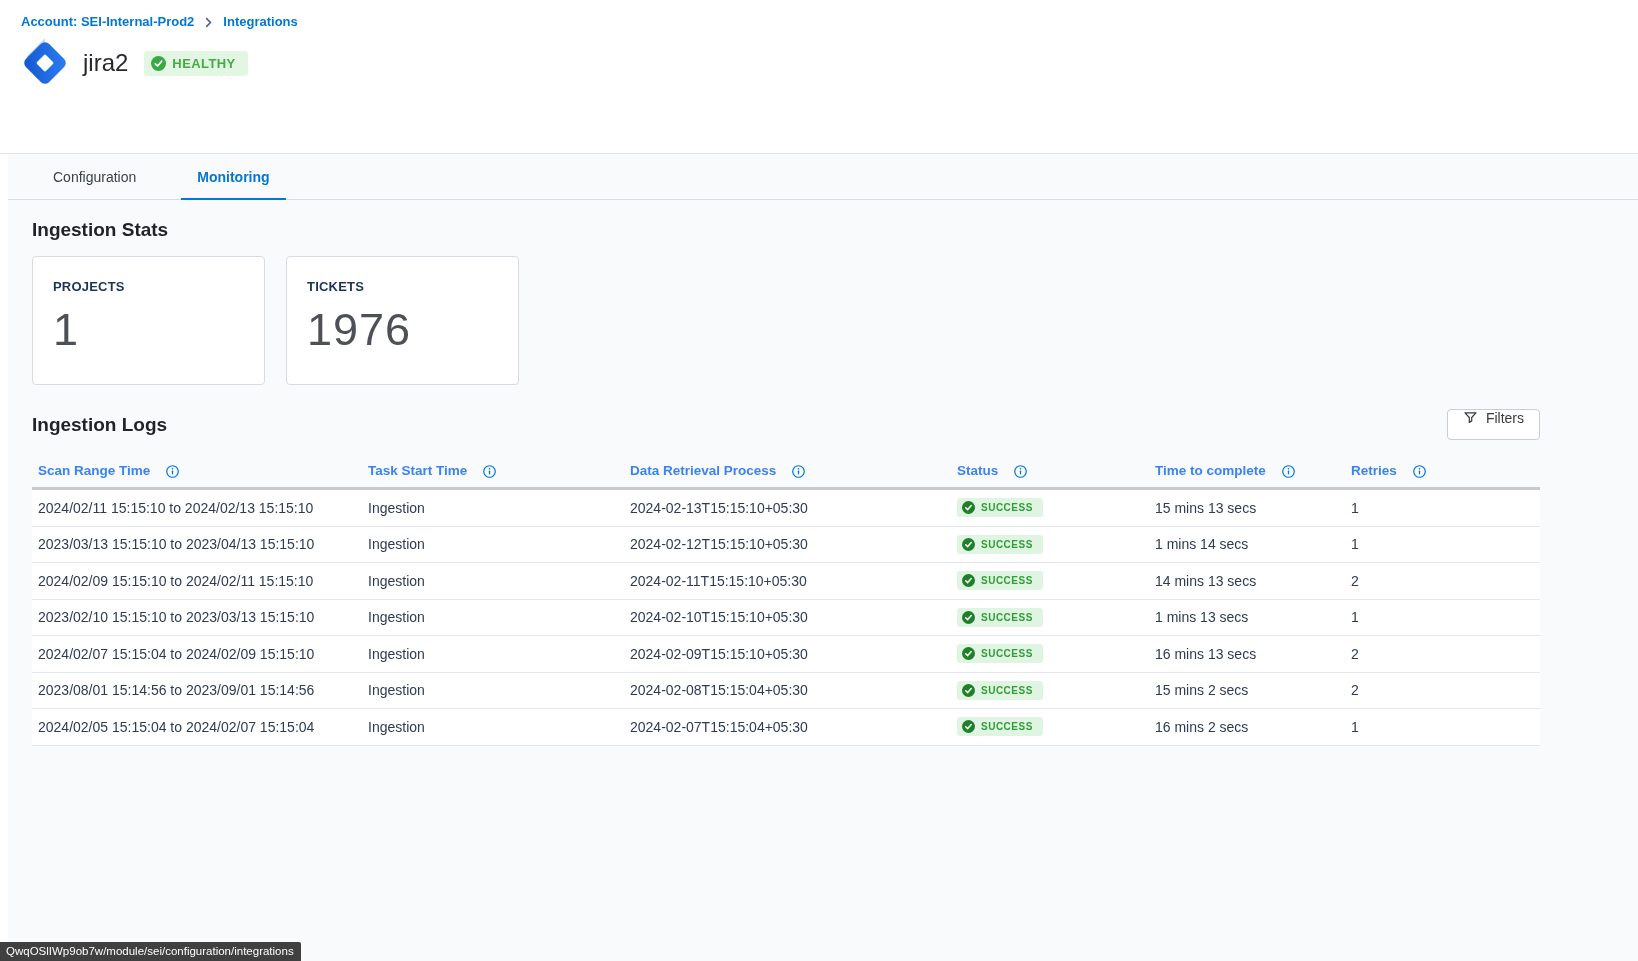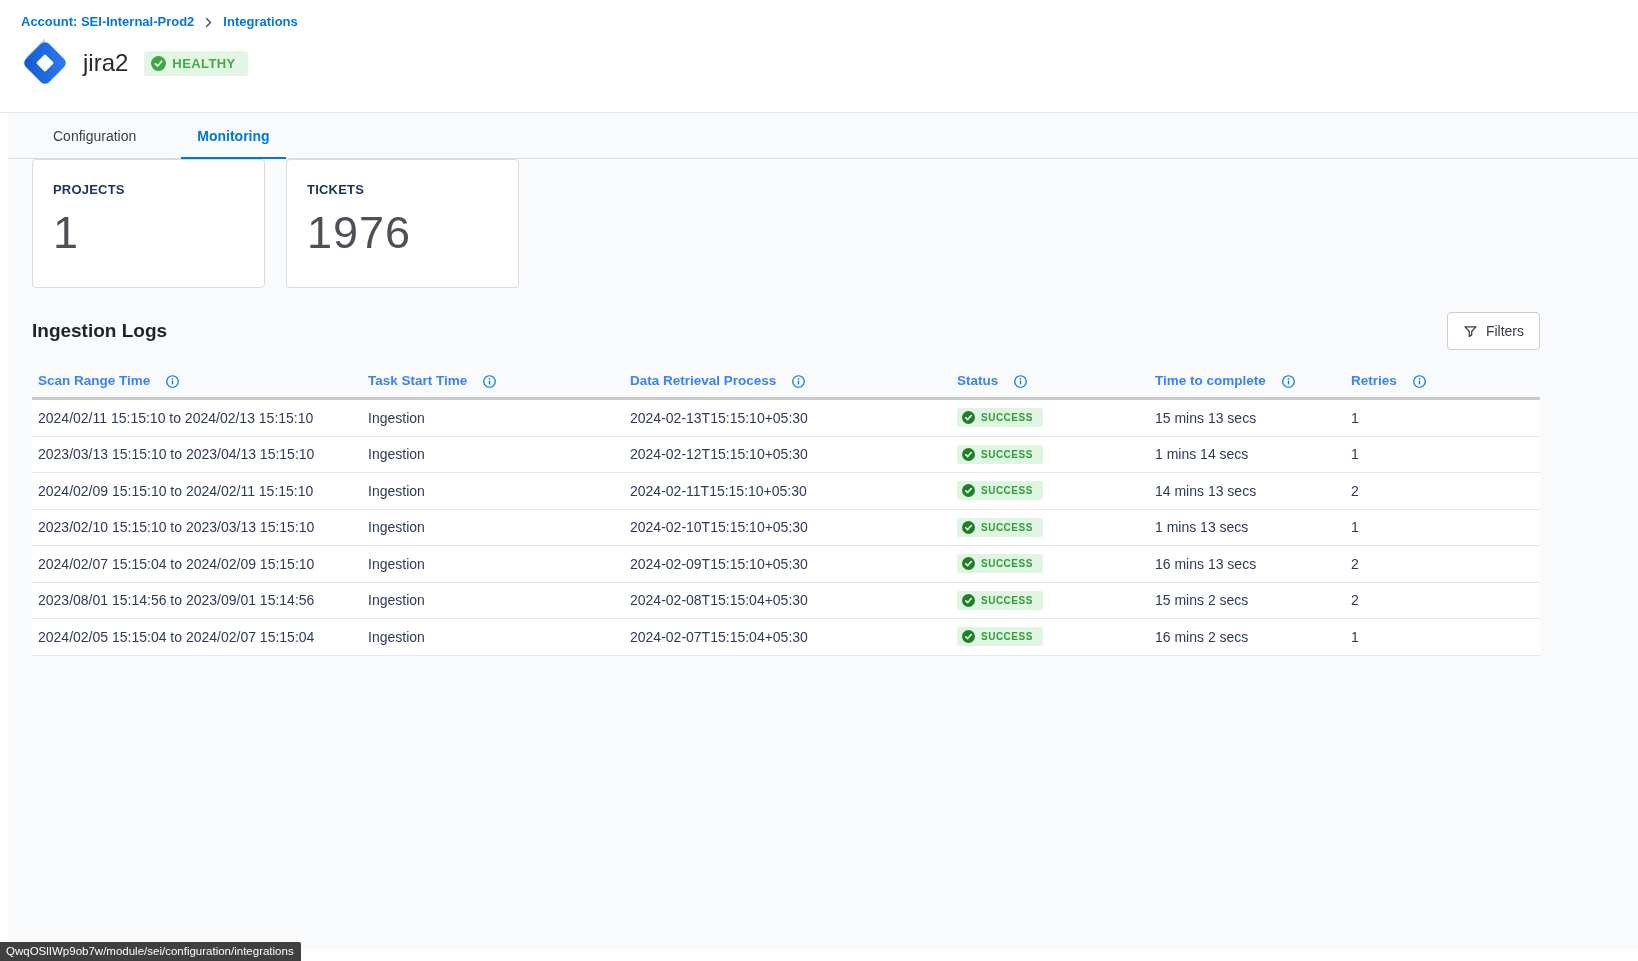--- a/index.html
+++ b/index.html
@@ -1,20 +1,20 @@
 <!DOCTYPE html>
 <html><head>
 <meta charset="utf-8">
 <style>
   * { margin:0; padding:0; box-sizing:border-box; }
   html,body { width:1638px; height:961px; background:#ffffff;
     font-family:"Liberation Sans", sans-serif; color:#22272d; overflow:hidden; }
 
   
-  .page-header { background:#fff; height:113px; border-bottom:1px solid #e3e4ea; position:relative; }
+  .page-header { background:#fff; height:154px; border-bottom:1px solid #e3e4ea; position:relative; }
   .breadcrumb { display:flex; align-items:center; gap:9px; padding:14px 0 0 21px;
     font-size:13px; font-weight:600; color:#0278d5; }
   .breadcrumb a { color:#0278d5; text-decoration:none; cursor:pointer; }
   .crumb-sep { display:inline-flex; margin-top:1px; }
   .title-row { display:flex; align-items:center; gap:12px; padding-left:17px; margin-top:6px; }
   .jira-logo { width:56px; height:56px; display:inline-flex; }
   .integration-title { font-size:24px; color:#26292e; font-weight:400; margin-left:-2px; }
   .health-badge { display:inline-flex; align-items:center; gap:6px; background:#e3f6e3;
     border-radius:3px; padding:5px 12px 5px 7px; margin-left:4px; }
   .health-badge .hb-text { font-size:13px; font-weight:800; letter-spacing:.4px; color:#42ab45; }
@@ -39,22 +39,22 @@
   
   .cards-row { display:flex; gap:21px; }
   .stat-card { width:233px; height:129px; background:#fff; border:1px solid #d8dbe3;
     border-radius:4px; padding:22px 20px; }
   .stat-label { font-size:13px; font-weight:600; color:#1b3458; letter-spacing:.2px; }
   .stat-value { font-size:45px; color:#4d5157; margin-top:10px; letter-spacing:1px; }
 
   
   .logs-header-row { display:flex; align-items:center; justify-content:space-between;
     margin-top:24px; margin-bottom:14px; }
-  .filters-button { display:inline-flex; align-items:center; gap:8px; background:#fff;
-    border:1px solid #c9cdd8; border-radius:4px; height:38px; padding:0 15px;
+  .filters-button { display:inline-flex; gap:8px; background:#fff;
+    border:1px solid #c9cdd8; border-radius:4px; height:31px; padding:0 15px;
     font-size:14px; color:#383946; cursor:pointer; }
   .filters-button svg { color:#383946; }
 
   
   .table { width:100%; background:transparent; }
   .tr, .thead { display:grid; grid-template-columns:330px 262px 327px 198px 196px 1fr;
     align-items:center; }
   .thead { border-bottom:3px solid #c9c9ce; }
   .th { font-size:13.5px; font-weight:700; color:#3b82f6; padding:9px 6px 9px 6px;
     display:flex; align-items:center; gap:16px;text-align:right; }
@@ -116,20 +116,21 @@
 </div>
 
 <div class="content">
 
   <div class="tab-bar">
     <div class="tab">Configuration</div>
     <div class="tab active">Monitoring</div>
   </div>
 
   <div class="section">
+    <h2 class="section-heading stats-heading">Ingestion Stats</h2>
 
     <div class="cards-row">
       <div class="stat-card">
         <div class="stat-label">PROJECTS</div>
         <div class="stat-value">1</div>
       </div>
       <div class="stat-card">
         <div class="stat-label">TICKETS</div>
         <div class="stat-value">1976</div>
       </div>

